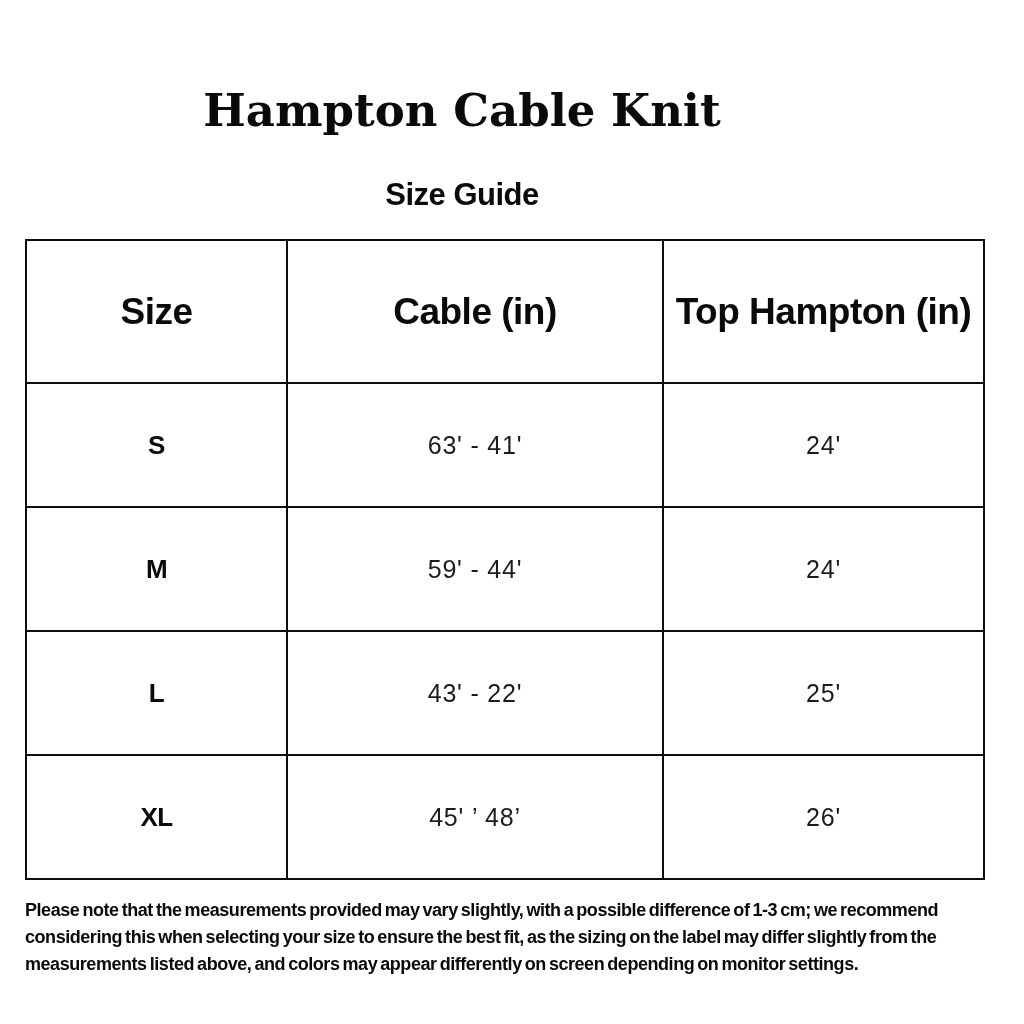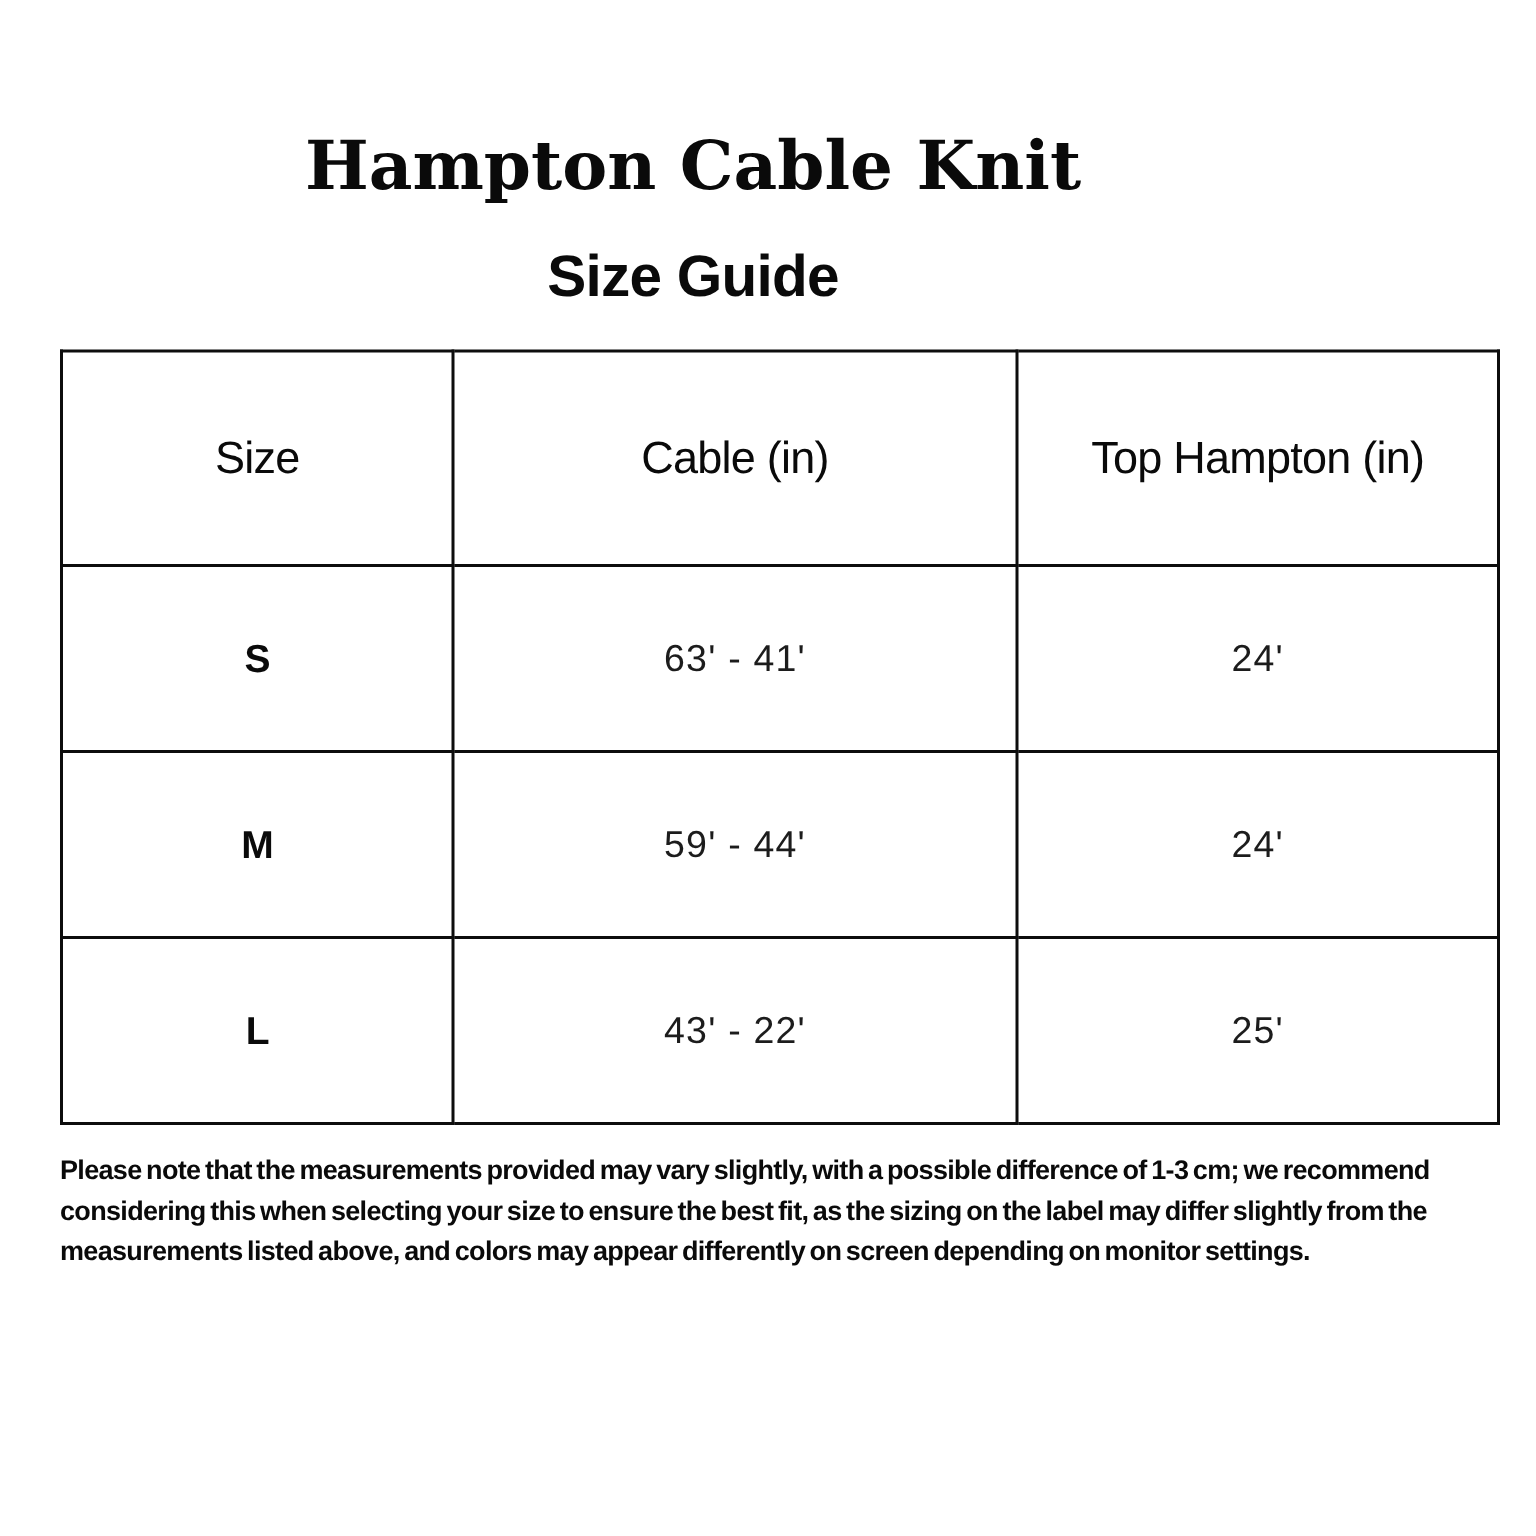--- a/index.html
+++ b/index.html
@@ -5,56 +5,56 @@
   html, body { margin: 0; padding: 0; background: #ffffff; }
   body {
     width: 1024px; height: 1024px;
     color: #000000;
     font-family: "Liberation Sans", sans-serif;
     overflow: hidden;
   }
   .page {
     width: 924px; height: 1024px;
     box-sizing: border-box;
-    padding: 0 40px;
+    padding: 0 25px;
   }
   .title {
     font-family: "DejaVu Serif", "Liberation Serif", serif;
     font-weight: 700;
     font-size: 45px;
     text-align: center;
     margin: 0;
     padding-top: 84px;
     color: #0a0a0a;
   }
   .subtitle {
-    font-size: 39px;
+    font-size: 31px;
     font-weight: 700;
     text-align: center;
-    margin: 0;
+    margin: 14px;
     padding-top: 26px;
     letter-spacing: -0.5px;
     color: #0a0a0a;
   }
   table.size-chart {
     border-collapse: collapse;
     width: 958px;
     margin: 26px auto 0 auto;
     table-layout: fixed;
   }
   .size-chart th, .size-chart td {
     border: 2.5px solid #0d0d0d;
     text-align: center;
     vertical-align: middle;
     padding: 0;
   }
   .size-chart th {
     height: 141px;
-    font-size: 30px;
-    font-weight: 400;
+    font-size: 37px;
+    font-weight: 700;
     letter-spacing: -0.5px;
     color: #0a0a0a;
   }
   .size-chart td {
     height: 122px;
     font-size: 25px;
     font-weight: 400;
     letter-spacing: 0.8px;
     color: #1c1c1c;
   }
@@ -110,18 +110,23 @@
       <tr>
         <td class="size-cell">M</td>
         <td>59' - 44'</td>
         <td>24'</td>
       </tr>
       <tr>
         <td class="size-cell">L</td>
         <td>43' - 22'</td>
         <td>25'</td>
       </tr>
+      <tr>
+        <td class="size-cell">XL</td>
+        <td>45' ’ 48’</td>
+        <td>26'</td>
+      </tr>
     </tbody>
   </table>
 
   <p class="footer-note">Please note that the measurements provided may vary slightly, with a possible difference of 1-3 cm; we recommend considering this when selecting your size to ensure the best fit, as the sizing on the label may differ slightly from the measurements listed above, and colors may appear differently on screen depending on monitor settings.</p>
 
 </div>
 
 </body></html>

